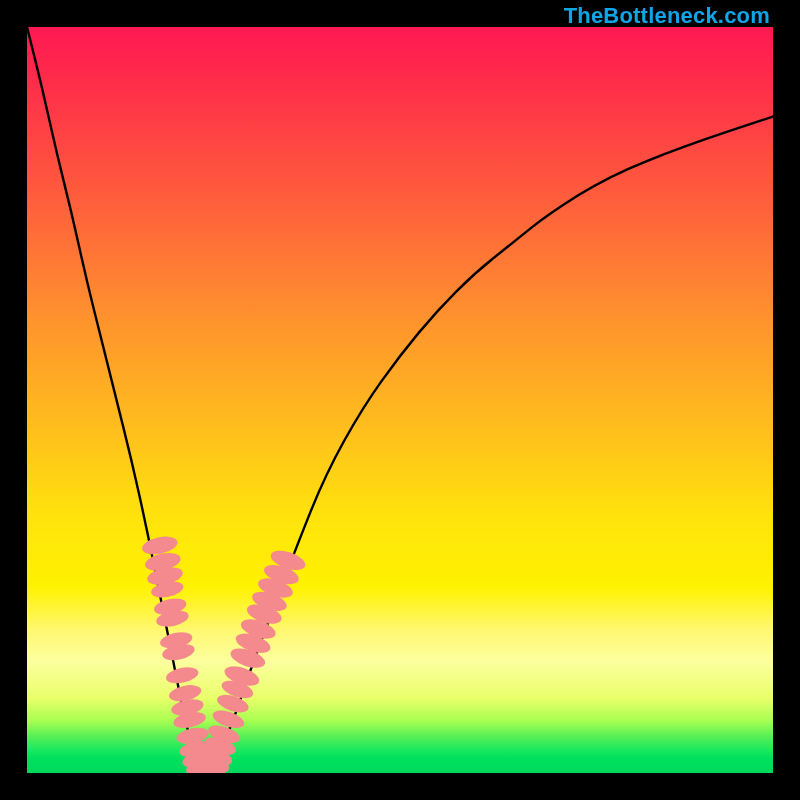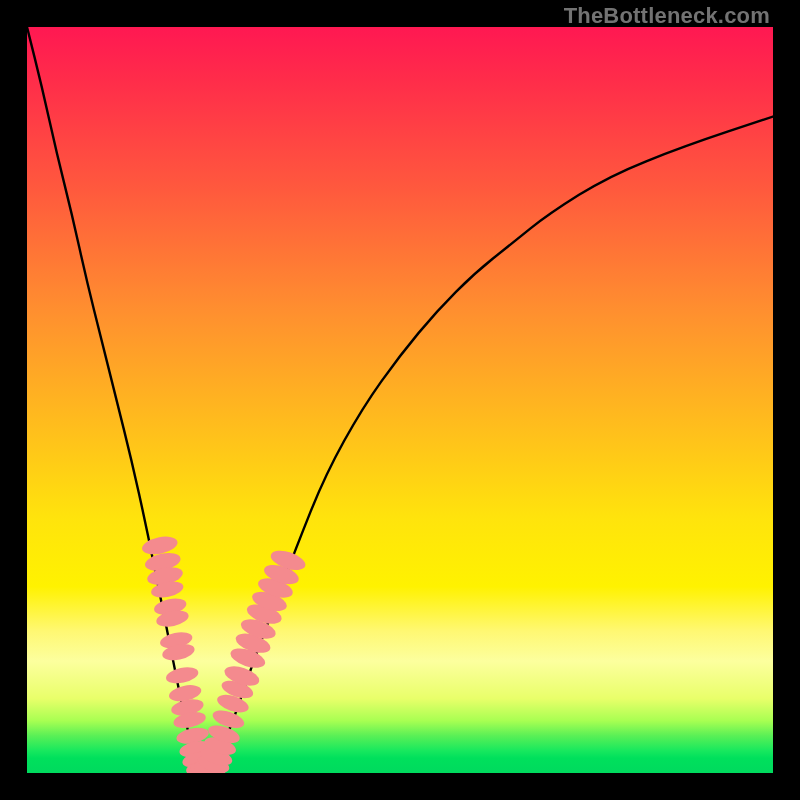--- a/index.html
+++ b/index.html
@@ -45,21 +45,21 @@
       #5af056 95%,
       #18e85e 97%,
       #00e05c 98%,
       #00da5e 100%
     );
   }
   .watermark {
     position: absolute;
     top: 3px;
     right: 30px;
-    color: #737373;
+    color: #0ea5e9;
     font-size: 22px;
     font-weight: 600;
     letter-spacing: 0.2px;
     text-align: right;
     white-space: nowrap;
   }
   svg.curve {
     position: absolute;
     top: 0; left: 0;
     width: 100%; height: 100%;

